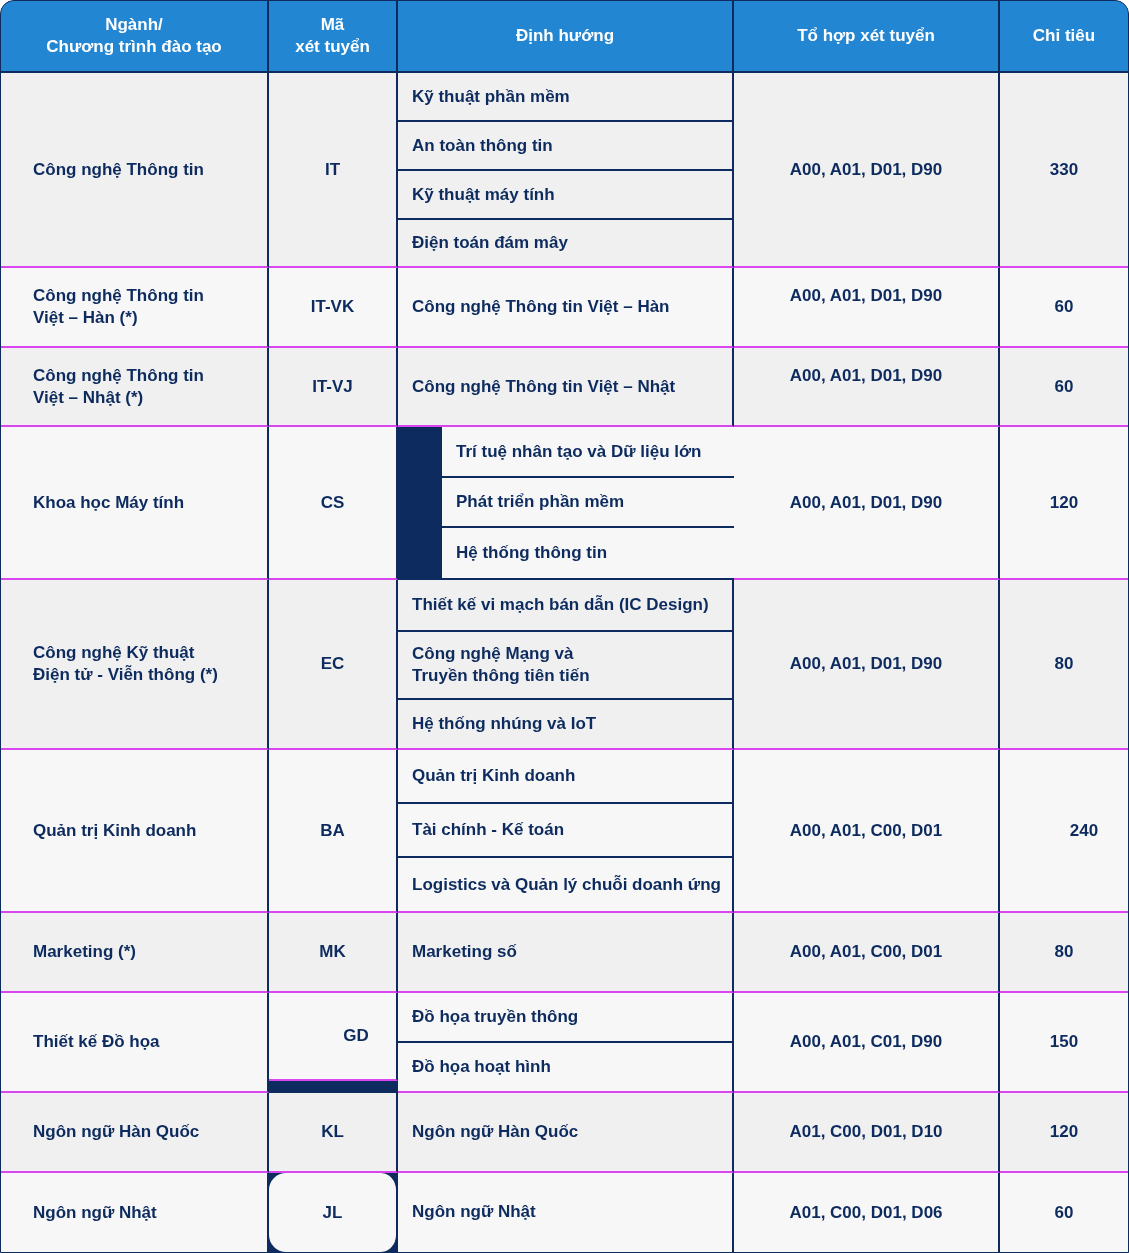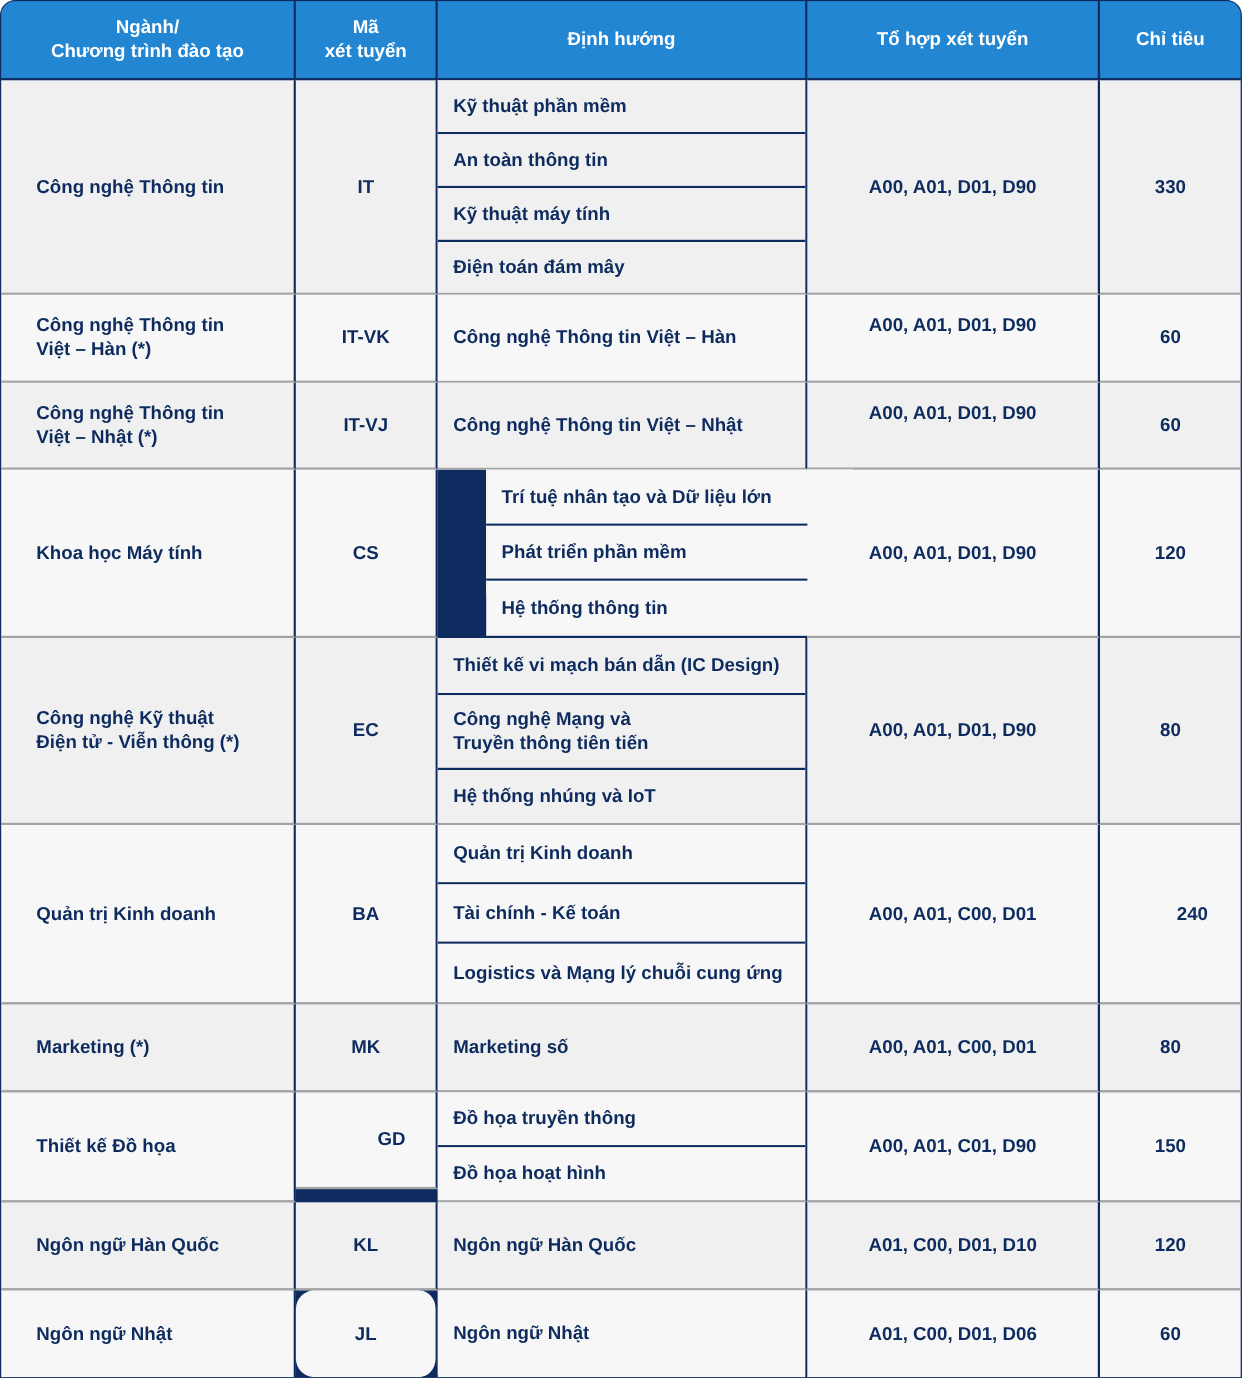--- a/index.html
+++ b/index.html
@@ -9,21 +9,21 @@
     border:1px solid #0d2b5e; border-radius:14px 14px 0 0; overflow:hidden;
     background:#0d2b5e;
   }
   .hdr { position:absolute; top:0; height:72px; background:#2286d3; color:#ffffff;
     display:flex; align-items:center; justify-content:center; text-align:center;
     font-size:17px; font-weight:700; line-height:22px; box-sizing:border-box;
     border-right:2px solid #0d2b5e; border-bottom:2px solid #0d2b5e; }
   .hdr.last { border-right:none; }
   .cell { position:absolute; box-sizing:border-box; color:#0d2b5e; font-weight:700;
     font-size:17px; line-height:22px; display:flex; align-items:center;
-    border-right:2px solid #0d2b5e; border-bottom:2px solid #a3a3a3; }
+    border-right:2px solid #0d2b5e; border-bottom:2px solid #d946ef; }
   .cell.last { border-right:none; }
   .c-name { padding-left:32px; }
   .c-code, .c-combo, .c-quota { justify-content:center; text-align:center; }
   .sub { position:absolute; left:0; right:0; box-sizing:border-box; display:flex; align-items:center;
     padding-left:14px; border-bottom:2px solid #0d2b5e; }
   .sub.end { border-bottom:none; }
   .up { padding-bottom:22px; }
   .bgA { background:#f0f0f0; }
   .bgB { background:#f7f7f7; }
 </style>
@@ -213,21 +213,21 @@
             <div>Quản trị Kinh doanh</div>
           </div>
         </div>
         <div class="sub bgB" style="top: 54px; height: 54px;">
           <div>
             <div>Tài chính - Kế toán</div>
           </div>
         </div>
         <div class="sub bgB end" style="top: 108px; height: 53px;">
           <div>
-            <div>Logistics và Mạng lý chuỗi cung ứng</div>
+            <div>Logistics và Quản lý chuỗi doanh ứng</div>
           </div>
         </div>
       </div>
       <div class="cell c-combo bgB" style="left: 733px; width: 266px; top: 749px; height: 163px;">
         <span>A00, A01, C00, D01</span>
       </div>
       <div class="cell c-quota bgB last" style="left: 999px; width: 128px; top: 749px; height: 163px; padding-left: 40px;">
         <span>240</span>
       </div>
       <div class="cell c-name bgA" style="left: 0px; width: 268px; top: 912px; height: 80px;">

